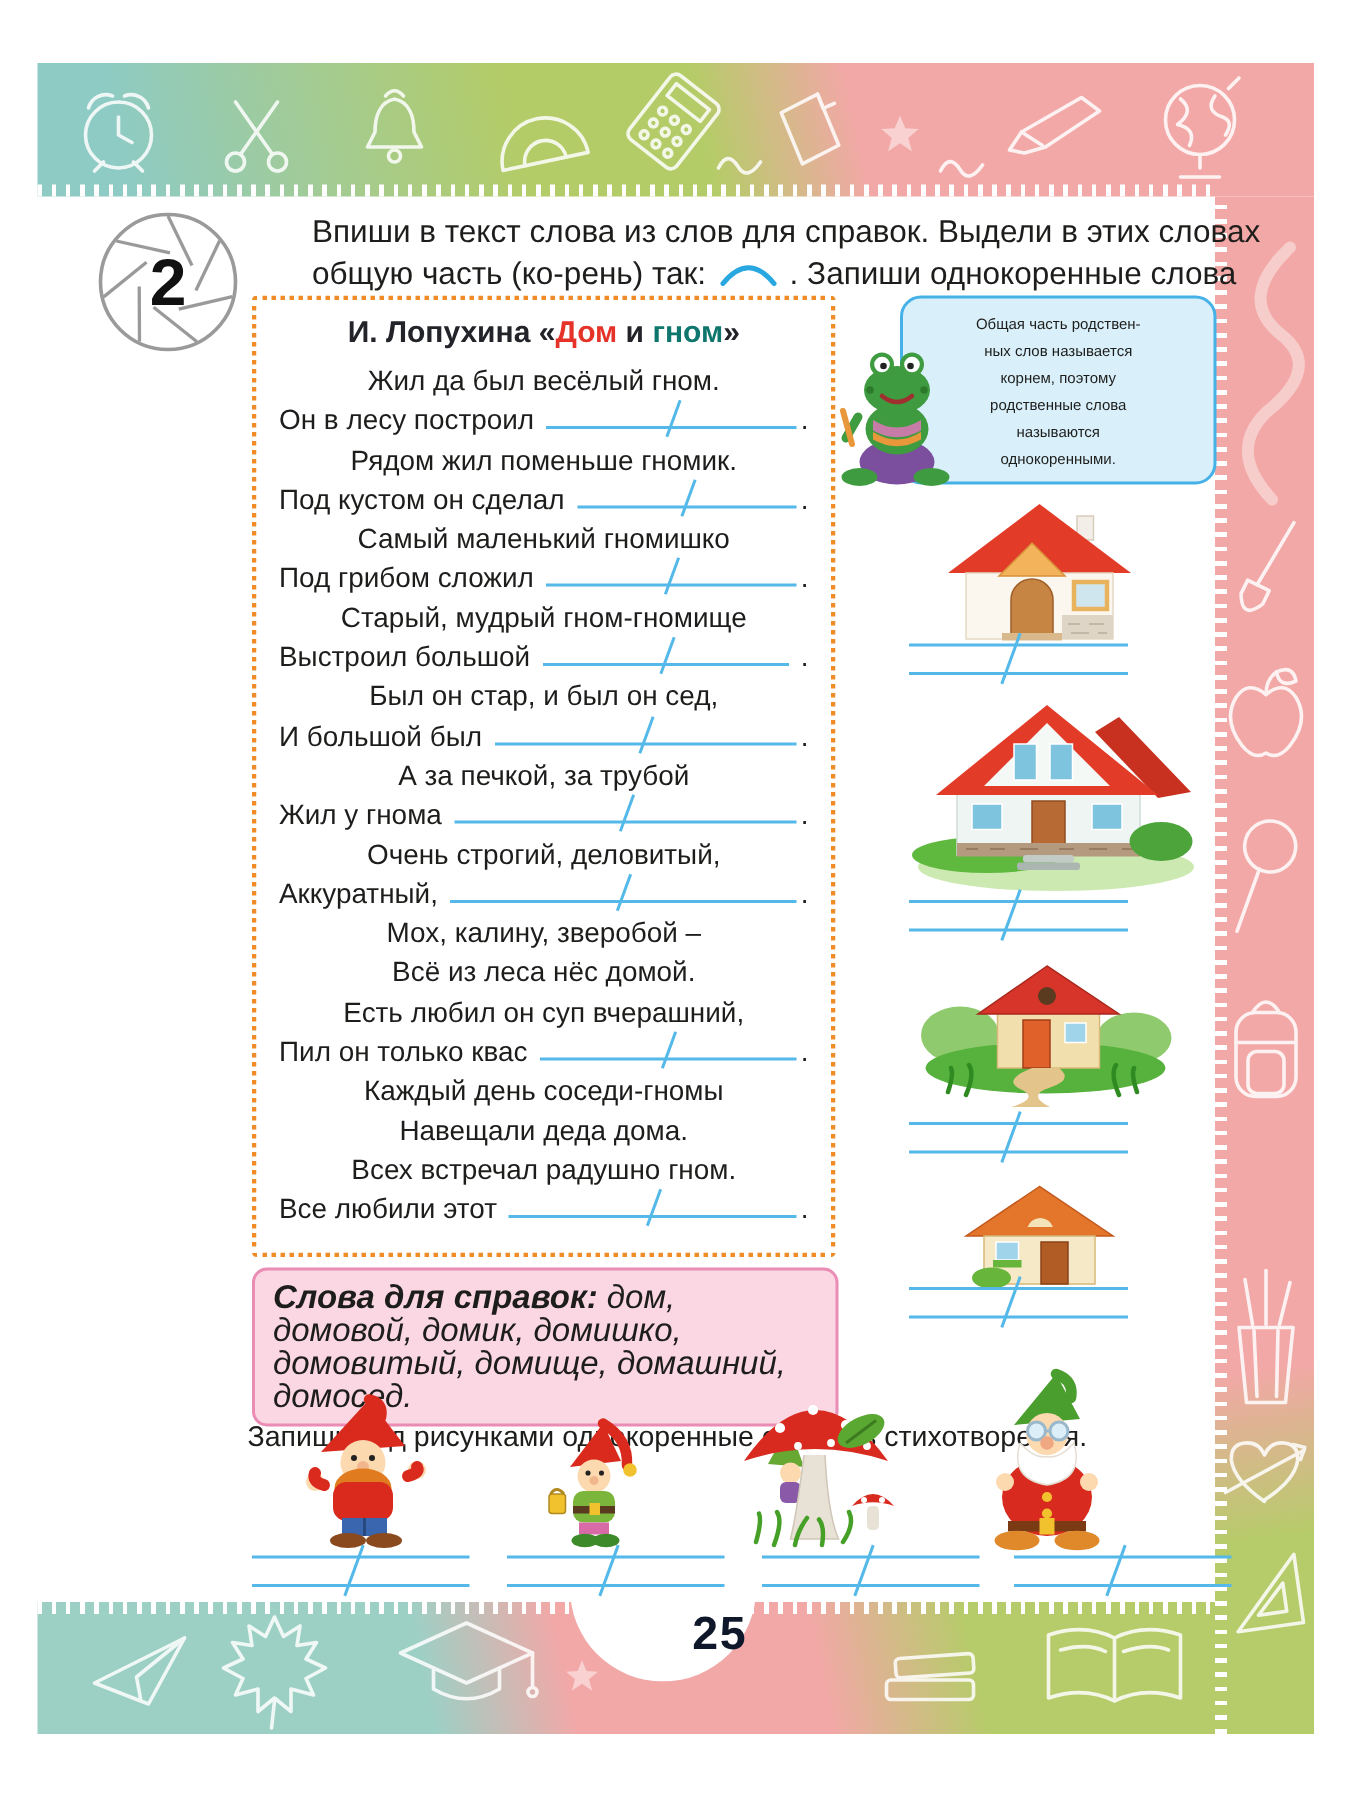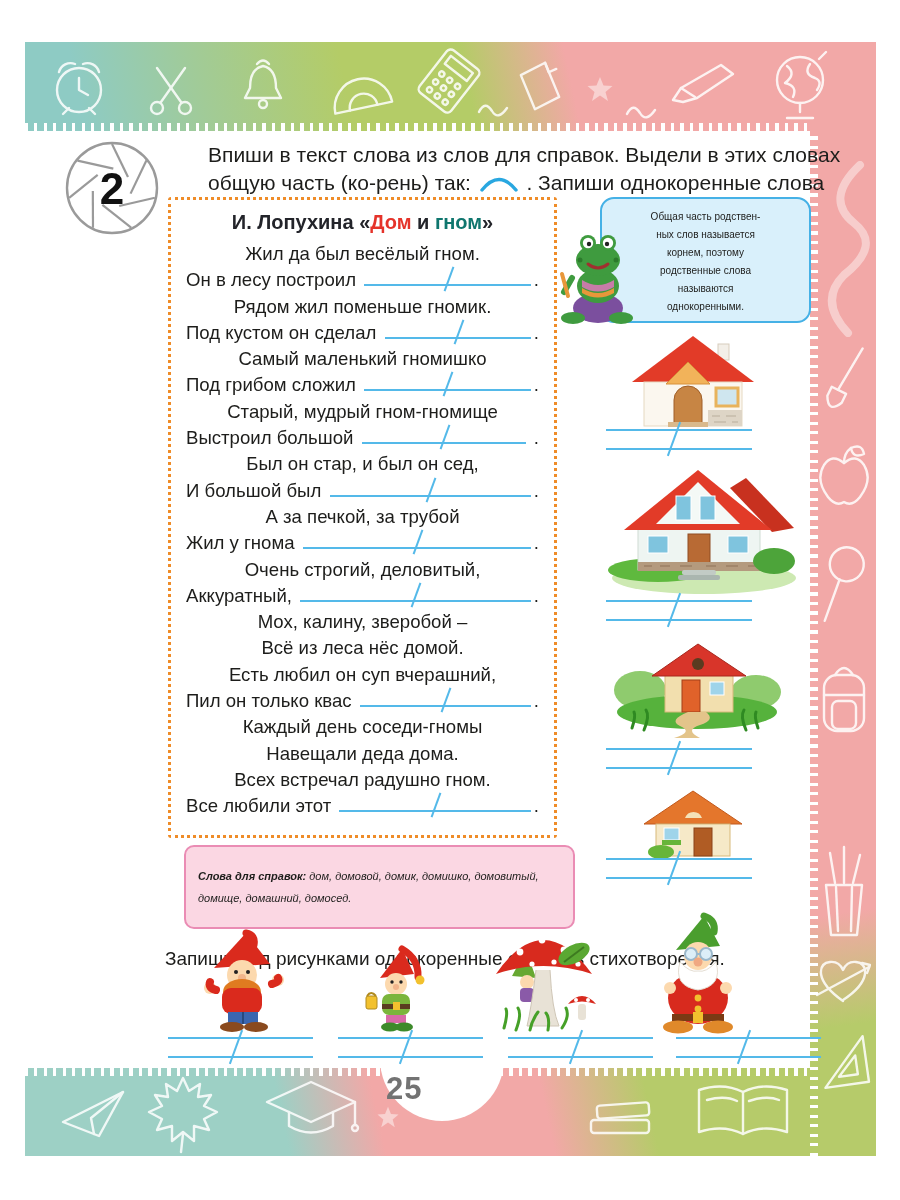--- a/index.html
+++ b/index.html
@@ -21,22 +21,22 @@
   .perf-l{position:absolute;left:0;top:0;height:100%;width:8px;
      background:repeating-linear-gradient(0deg,#fff 0 3px,transparent 3px 9.5px);}
   .doodle{position:absolute;opacity:.85;}
   .doodle *{stroke:#fff;fill:none;stroke-width:2.4;stroke-linecap:round;stroke-linejoin:round;}
   .doodle .fl{fill:rgba(255,255,255,.55);stroke:none;}
   .doodle .thick{stroke-width:8;opacity:.5;}
 
   
   .notch{position:absolute;left:380px;top:997px;width:112px;height:112px;border-radius:50%;
      background:#fff;border:6px dotted #fff;}
-  .pagenum{position:absolute;left:0;right:0;top:68px;text-align:left;
-     font-size:31px;font-weight:bold;color:#737373;letter-spacing:1px;}
+  .pagenum{position:absolute;left:0;right:0;top:68px;text-align:right;
+     font-size:31px;font-weight:bold;color:#0f172a;letter-spacing:1px;}
 
   
   .ex-badge{position:absolute;left:64px;top:140px;width:96px;height:96px;}
   .ex-badge svg{position:absolute;left:0;top:0;}
   .ex-num{position:absolute;left:0;top:24px;width:96px;text-align:center;
      font-size:44px;font-weight:bold;color:#111;}
 
   
   .instr1{position:absolute;left:163px;top:141px;width:650px;font-size:21px;line-height:27.5px;margin-left:45px;}
   .arc-ico{vertical-align:-2px;margin:0 2px;}
@@ -60,23 +60,23 @@
   .callout b{font-weight:normal;}
   .frog{position:absolute;left:558px;top:230px;}
 
   
   .pic{position:absolute;}
   .ans{position:absolute;height:17px;border-top:2px solid #54b9e9;border-bottom:2px solid #54b9e9;}
   .ans i{position:absolute;left:46%;top:-10px;width:2px;height:36px;background:#54b9e9;
      transform:rotate(20deg);}
 
   
-  .refbox{position:absolute;left:184px;top:845px;width:391px;box-sizing:border-box;
-     background:#fbd7e3;border:2.5px solid #ea8cb4;border-radius:10px;padding:18px 12px;
-     font-style:italic;font-size:11px;line-height:22px;}
+  .refbox{position:absolute;left:168px;top:845px;width:391px;box-sizing:border-box;
+     background:#fbd7e3;border:2.5px solid #ea8cb4;border-radius:10px;padding:7px 12px;
+     font-style:italic;font-size:22px;line-height:22px;}
   .ref-label{font-weight:bold;}
 </style>
 </head>
 <body>
 
 <div class="page">
 
   <div class="strip strip-top">
     <svg class="doodle" style="left:22px;top:10px" width="64" height="70" viewBox="0 0 64 70">
       <circle cx="32" cy="38" r="22"></circle>

